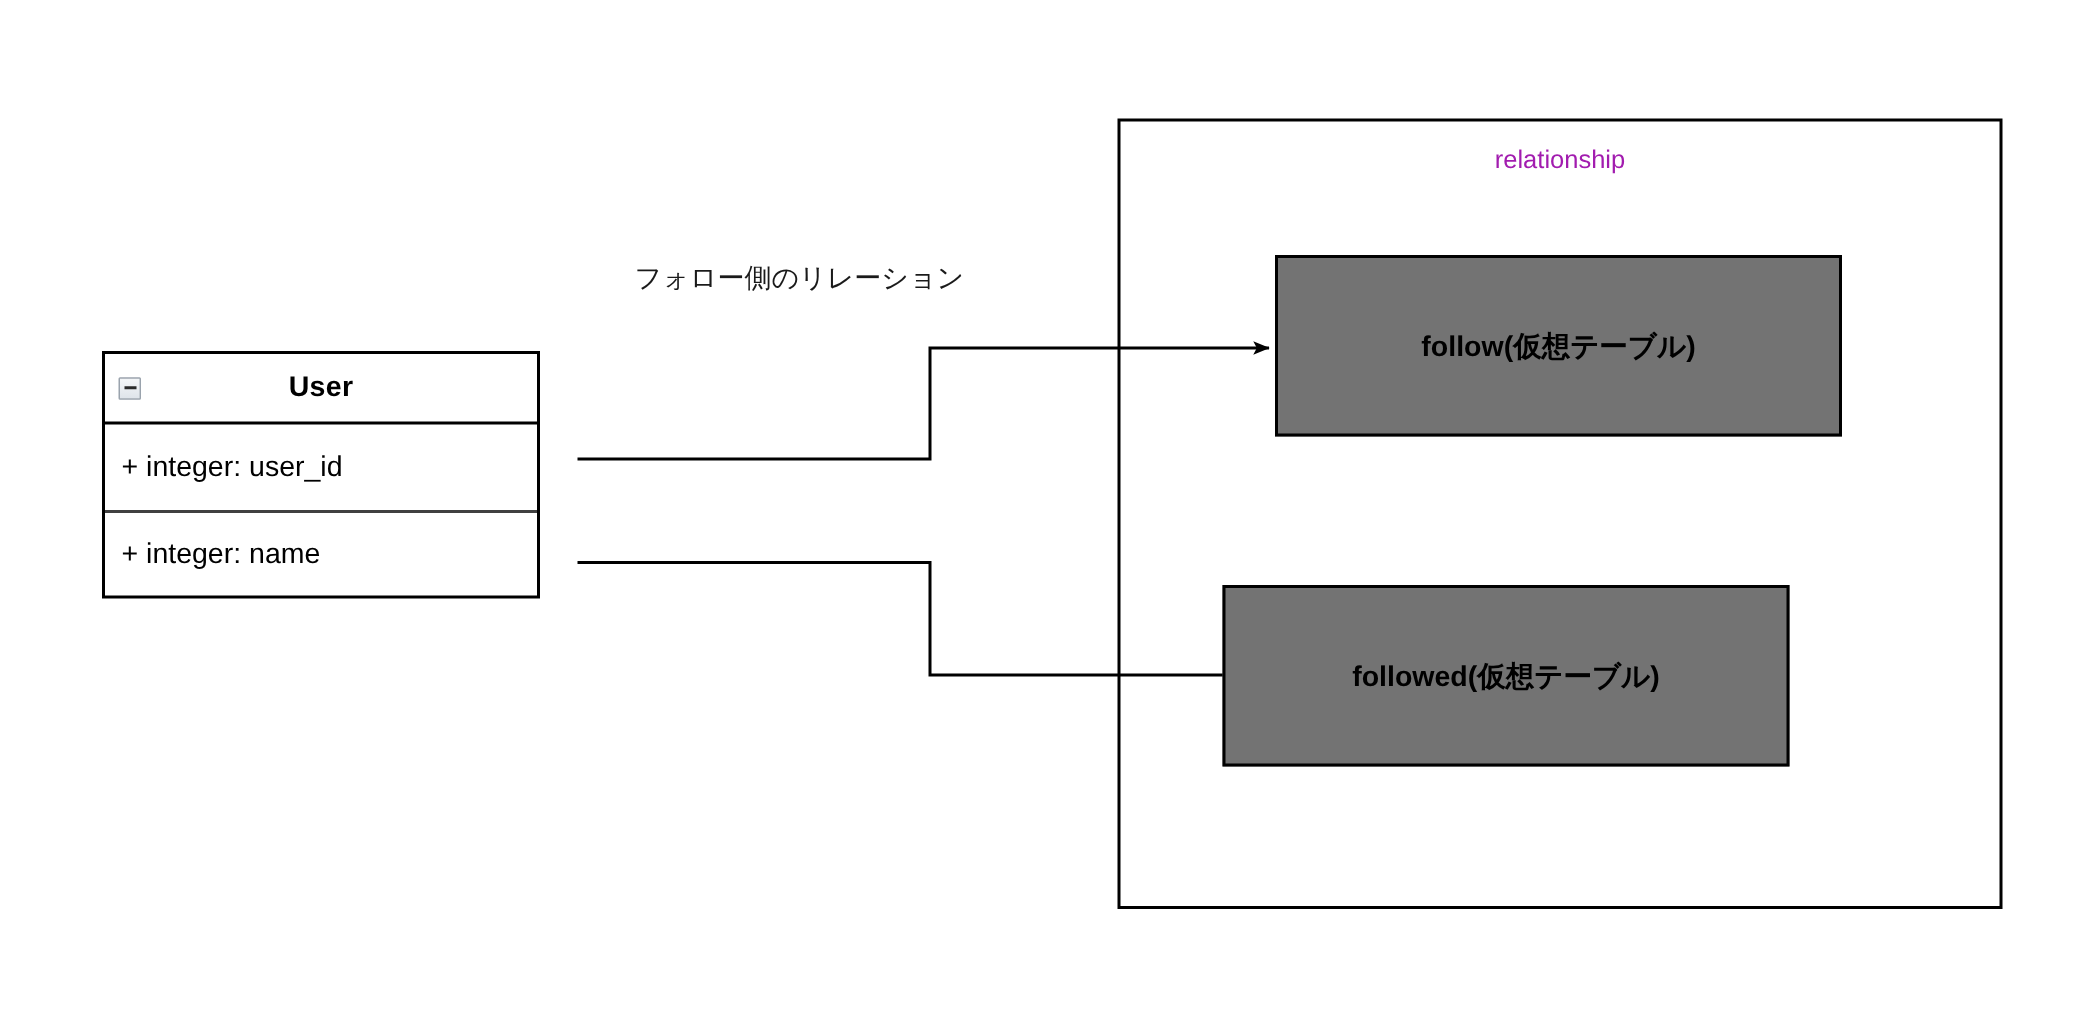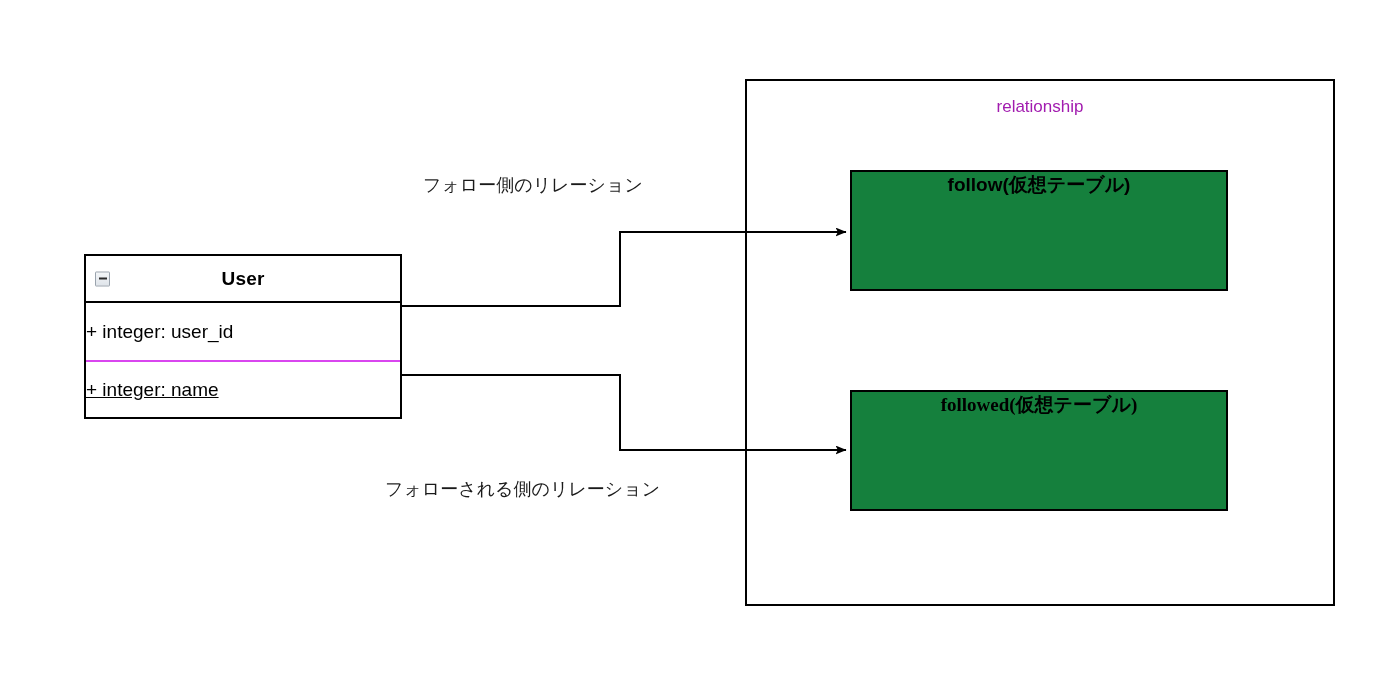--- a/index.html
+++ b/index.html
@@ -23,27 +23,26 @@
     left: 0;
     top: 0;
     width: 1400px;
     height: 676px;
     pointer-events: none;
   }
 
   
   .uml-class {
     position: absolute;
-    left: 84px;
+    left: 68px;
     top: 234px;
-    width: 318px;
+    width: 292px;
     border: 2px solid #000000;
     box-sizing: border-box;
     background: #ffffff;
-    margin-top: 20px;
   }
   .uml-class-header {
     position: relative;
     height: 47px;
     border-bottom: 2px solid #000000;
     display: flex;
     align-items: center;
     justify-content: center;
     box-sizing: border-box;
   }
@@ -71,27 +70,27 @@
   .collapse-icon i {
     display: block;
     width: 8px;
     height: 2px;
     background: #2b2b2b;
   }
   .uml-attr {
     height: 57px;
     display: flex;
     align-items: center;
+    padding-left: 11px;
     box-sizing: border-box;
     font-size: 19px;
     color: #000000;
   }
   .uml-attr.divided {
-    border-top: 2px solid #d946ef;
-    text-decoration: underline;
+    border-top: 2px solid #404040;
   }
 
   
   .rel-container {
     position: absolute;
     left: 745px;
     top: 79px;
     width: 590px;
     height: 527px;
     border: 2px solid #000000;
@@ -108,30 +107,30 @@
     color: #a21caf;
   }
 
   
   .vtable {
     position: absolute;
     width: 378px;
     height: 121px;
     border: 2px solid #000000;
     box-sizing: border-box;
-    background: #15803d;
+    background: #737373;
     display: flex;
-    align-items: flex-start;
+    align-items: center;
     justify-content: center;
     font-size: 19px;
     font-weight: bold;
     color: #000000;
   }
   .vtable-follow   { left: 850px; top: 170px; }
-  .vtable-followed { left: 850px; top: 390px; font-family: Liberation Serif, serif; }
+  .vtable-followed { left: 815px; top: 390px; }
 
   
   .edge-label {
     position: absolute;
     font-size: 18px;
     color: #1a1a1a;
     white-space: nowrap;
     font-family: Liberation Mono, monospace;
   }
   .edge-label-follow   { left: 423px; top: 173px; }
@@ -164,21 +163,20 @@
     <div class="uml-attr">
       <span>+ integer: user_id</span>
     </div>
     <div class="uml-attr divided">
       <span>+ integer: name</span>
     </div>
   </div>
 
   <div class="edge-label edge-label-follow">フォロー側のリレーション</div>
 
-  <div class="edge-label edge-label-followed">フォローされる側のリレーション</div>
 
   <div class="rel-container">
     <div class="rel-title">relationship</div>
   </div>
 
   <div class="vtable vtable-follow">
     <span>follow(仮想テーブル)</span>
   </div>
 
   <div class="vtable vtable-followed">

